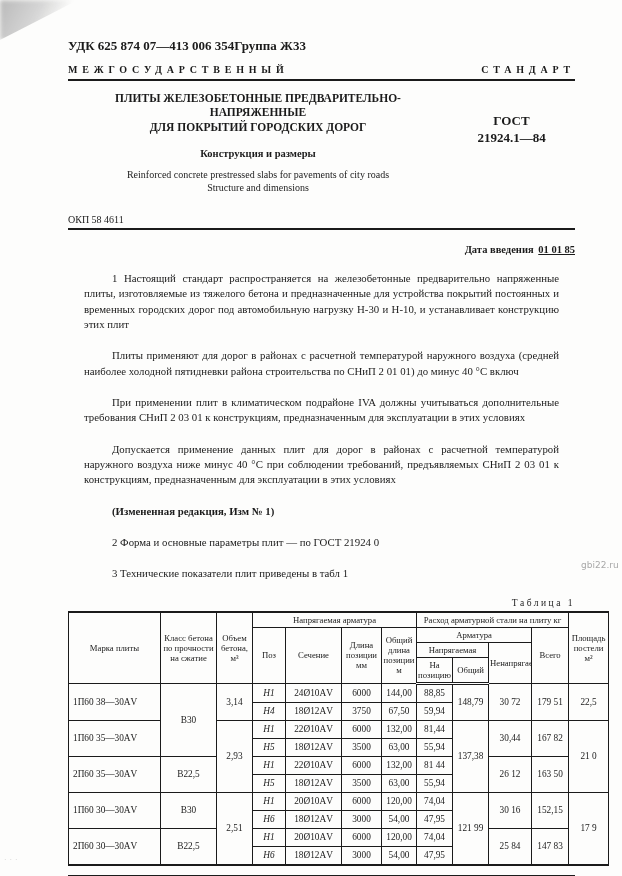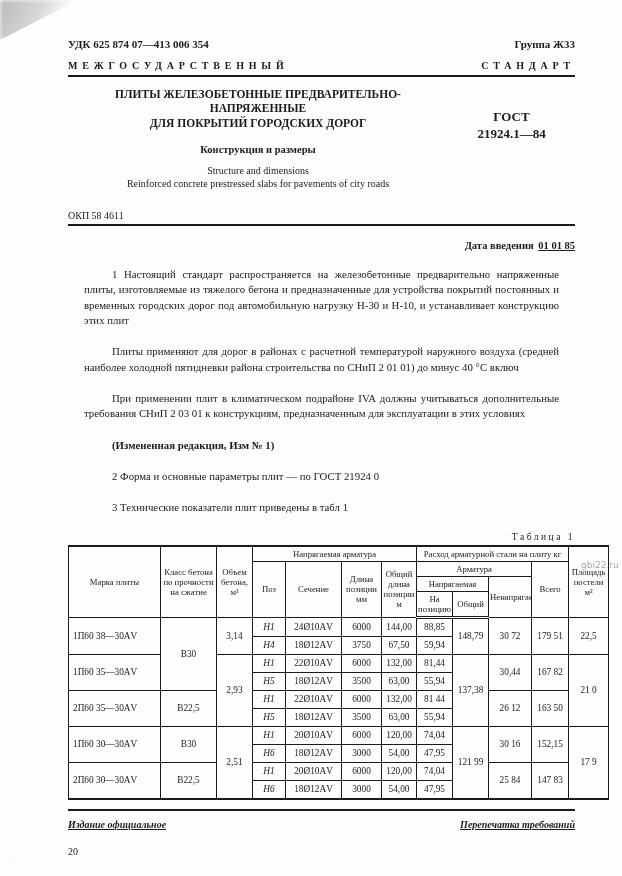--- a/index.html
+++ b/index.html
@@ -26,21 +26,21 @@
     position:absolute;left:4px;top:853px;width:42px;height:8px;
     color:#9a9a9a;opacity:.35;font-size:8px;letter-spacing:3px;
     font-family:"DejaVu Sans",sans-serif;
   }
   .watermark{
     position:absolute;left:581px;top:560px;
     font-family:"DejaVu Sans",sans-serif;
     font-size:9px;color:#a8a8a8;
   }
   
-  .topline{display:flex;justify-content:space-between;font-size:11px;font-weight:bold;}
+  .topline{display:flex;justify-content:flex-start;font-size:13px;font-weight:bold;}
   .std-heading{
     display:flex;justify-content:space-between;
     font-size:10px;font-weight:bold;margin-top:10px;
   }
   .std-heading span{letter-spacing:.48em;white-space:nowrap;}
   .rule{border:none;border-top:2px solid #1b1b1b;margin:4px 0 0 0;}
   .title-block{display:flex;margin-top:10px;}
   .title-left{width:380px;text-align:center;}
   .title-ru{font-size:11.5px;font-weight:bold;line-height:1.25;}
   .subtitle{font-size:10.5px;font-weight:bold;margin-top:14px;}
@@ -94,42 +94,43 @@
   <hr class="rule">
 
   <div class="title-block">
     <div class="title-left">
       <div class="title-ru">
         <div>ПЛИТЫ ЖЕЛЕЗОБЕТОННЫЕ ПРЕДВАРИТЕЛЬНО-НАПРЯЖЕННЫЕ</div>
         <div>ДЛЯ ПОКРЫТИЙ ГОРОДСКИХ ДОРОГ</div>
       </div>
       <div class="subtitle">Конструкция и размеры</div>
       <div class="title-en">
+        <div>Reinforced concrete prestressed slabs for pavements of city roads</div>
         <div>Structure and dimensions</div>
-        <div>Reinforced concrete prestressed slabs for pavements of city roads</div>
       </div>
     </div>
     <div class="gost-box">
       <div>ГОСТ</div>
       <div>21924.1—84</div>
     </div>
   </div>
 
   <div class="okp">ОКП 58 4611</div>
   <hr class="okp-rule">
 
   <div class="date-line">
     <span>Дата введения</span>
     <span class="date-value">01 01 85</span>
   </div>
 
   <div class="bodytext">
     <p>1  Настоящий стандарт распространяется на железобетонные предварительно напряженные плиты, изготовляемые из тяжелого бетона и предназначенные для устройства покрытий постоянных и временных городских дорог под автомобильную нагрузку Н-30 и Н-10, и устанавливает конструкцию этих плит</p>
     <p>Плиты применяют для дорог в районах с расчетной температурой наружного воздуха (средней наиболее холодной пятидневки района строительства по СНиП 2 01 01) до минус 40 °С включ</p>
     <p>При применении плит в климатическом подрайоне IVA должны учитываться дополнительные требования СНиП  2 03 01 к конструкциям, предназначенным  для  эксплуатации  в  этих условиях</p>
+    <p>Допускается применение данных плит для дорог в районах с расчетной температурой наружного воздуха ниже минус 40 °С при соблюдении требований, предъявляемых СНиП 2 03 01 к конструкциям, предназначенным для эксплуатации в этих условиях</p>
     <p class="amend">(Измененная редакция, Изм  № 1)</p>
     <p>2  Форма и основные параметры плит — по ГОСТ 21924 0</p>
     <p>3  Технические показатели плит приведены в табл 1</p>
   </div>
 
   <div class="table-caption">Таблица 1</div>
 
   <table>
     <colgroup>
       <col style="width:92px">

